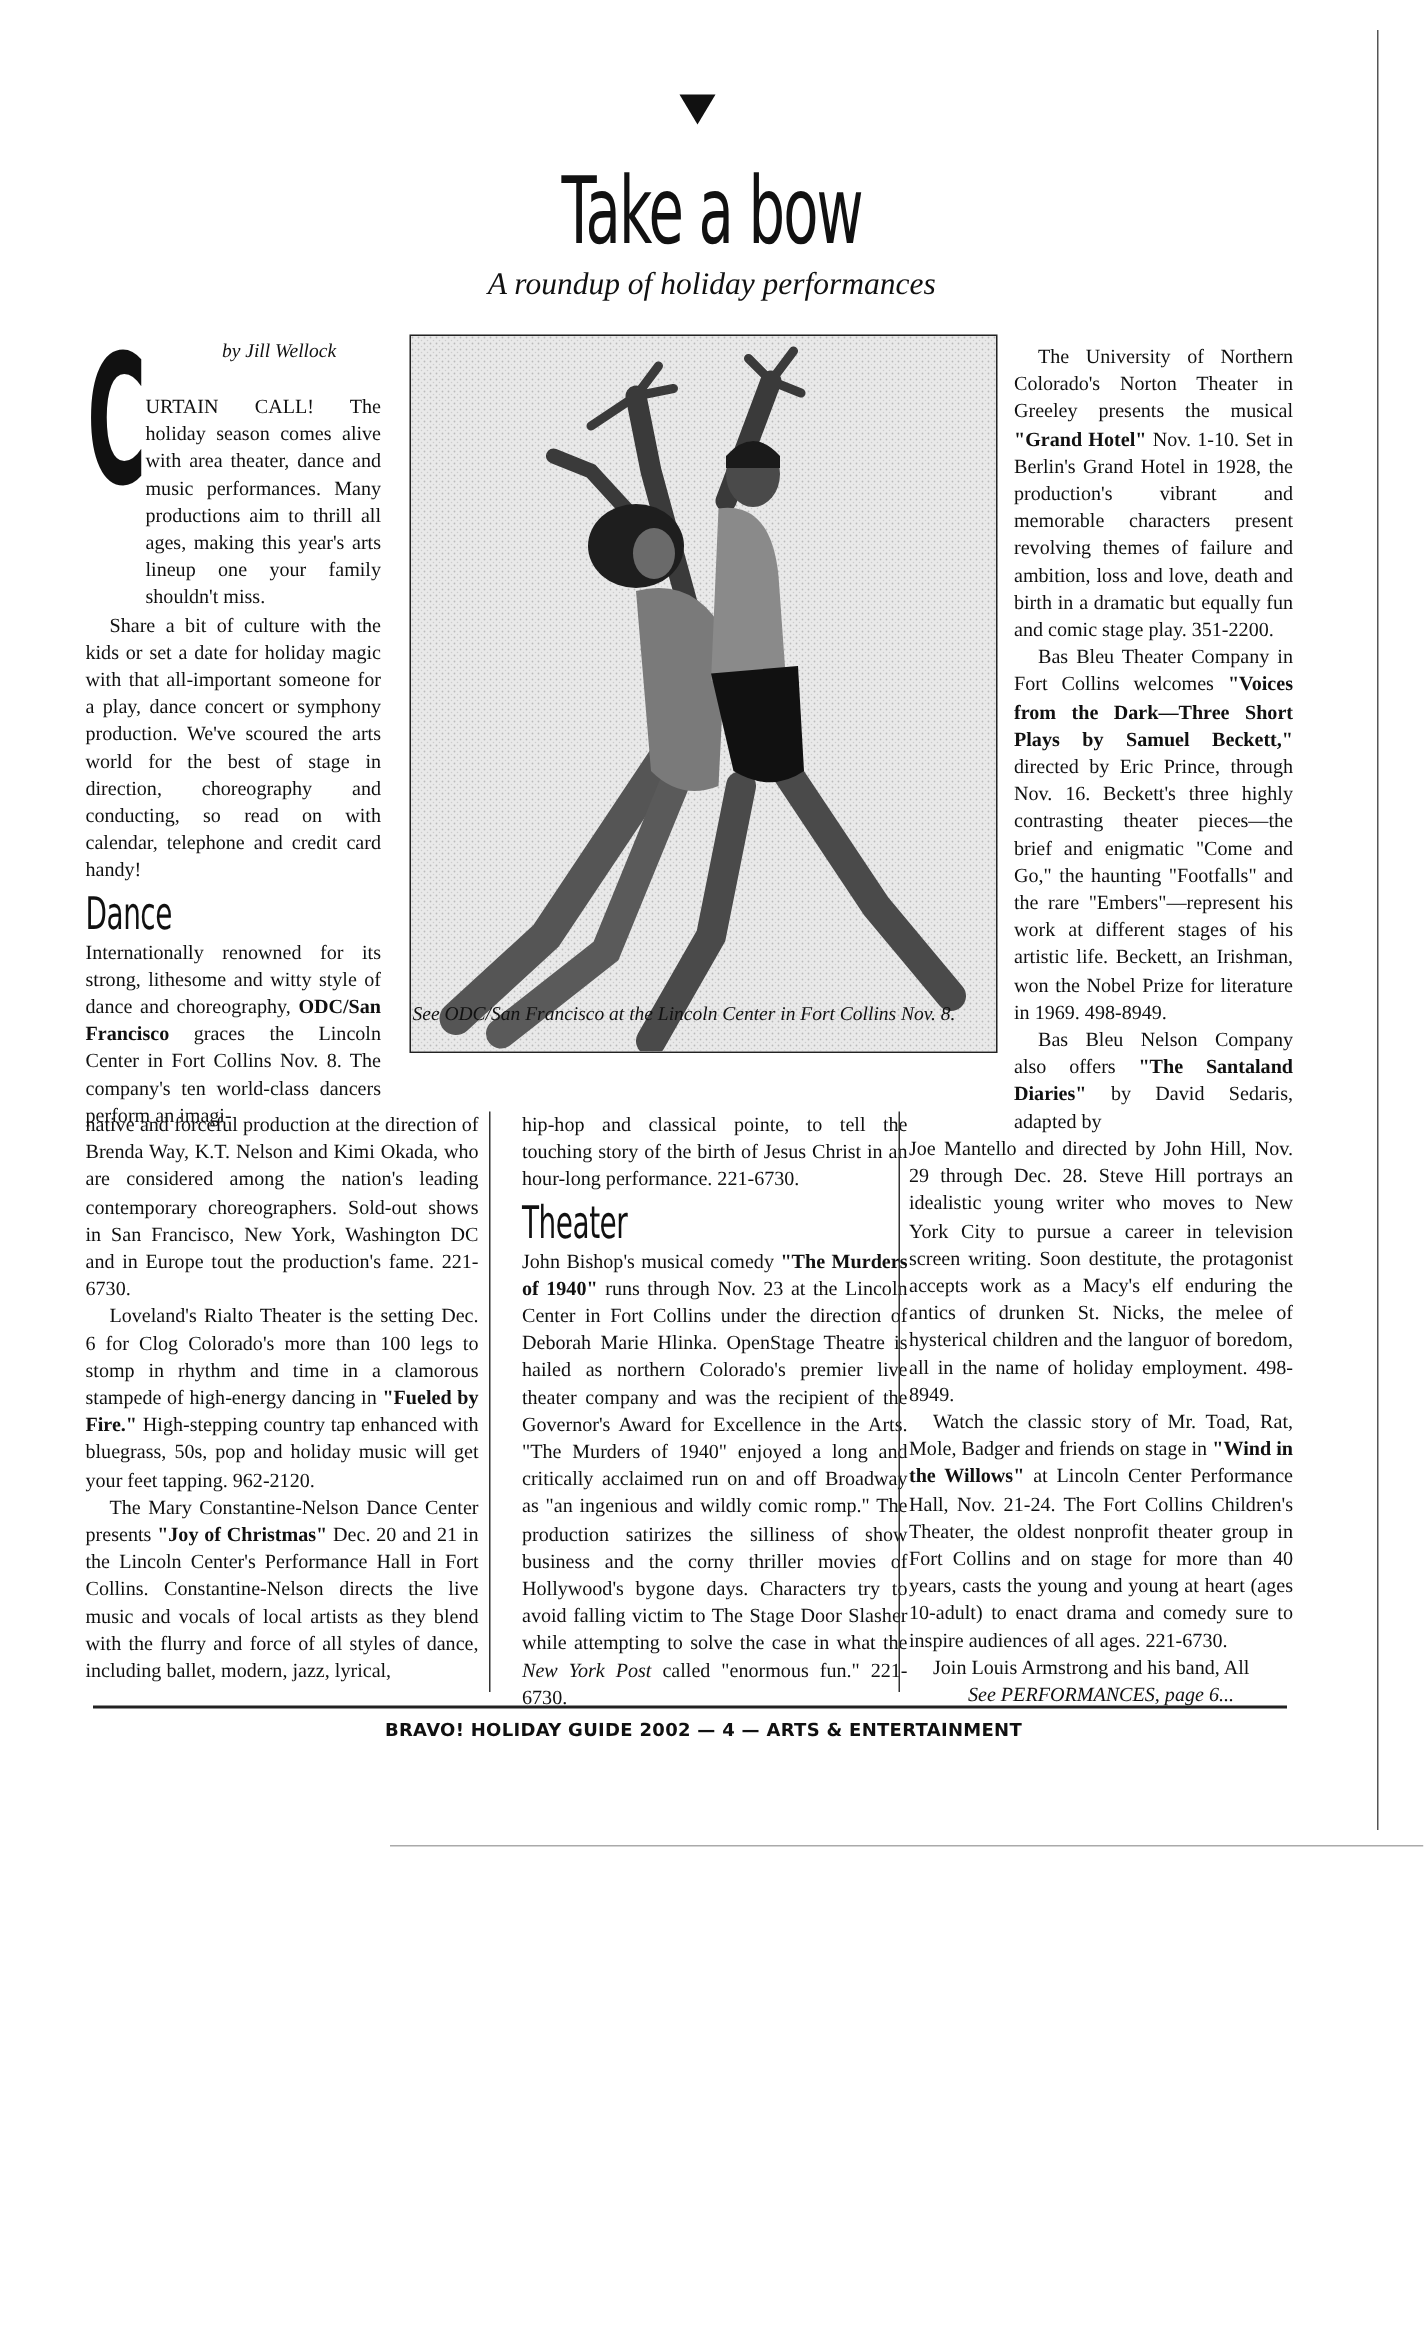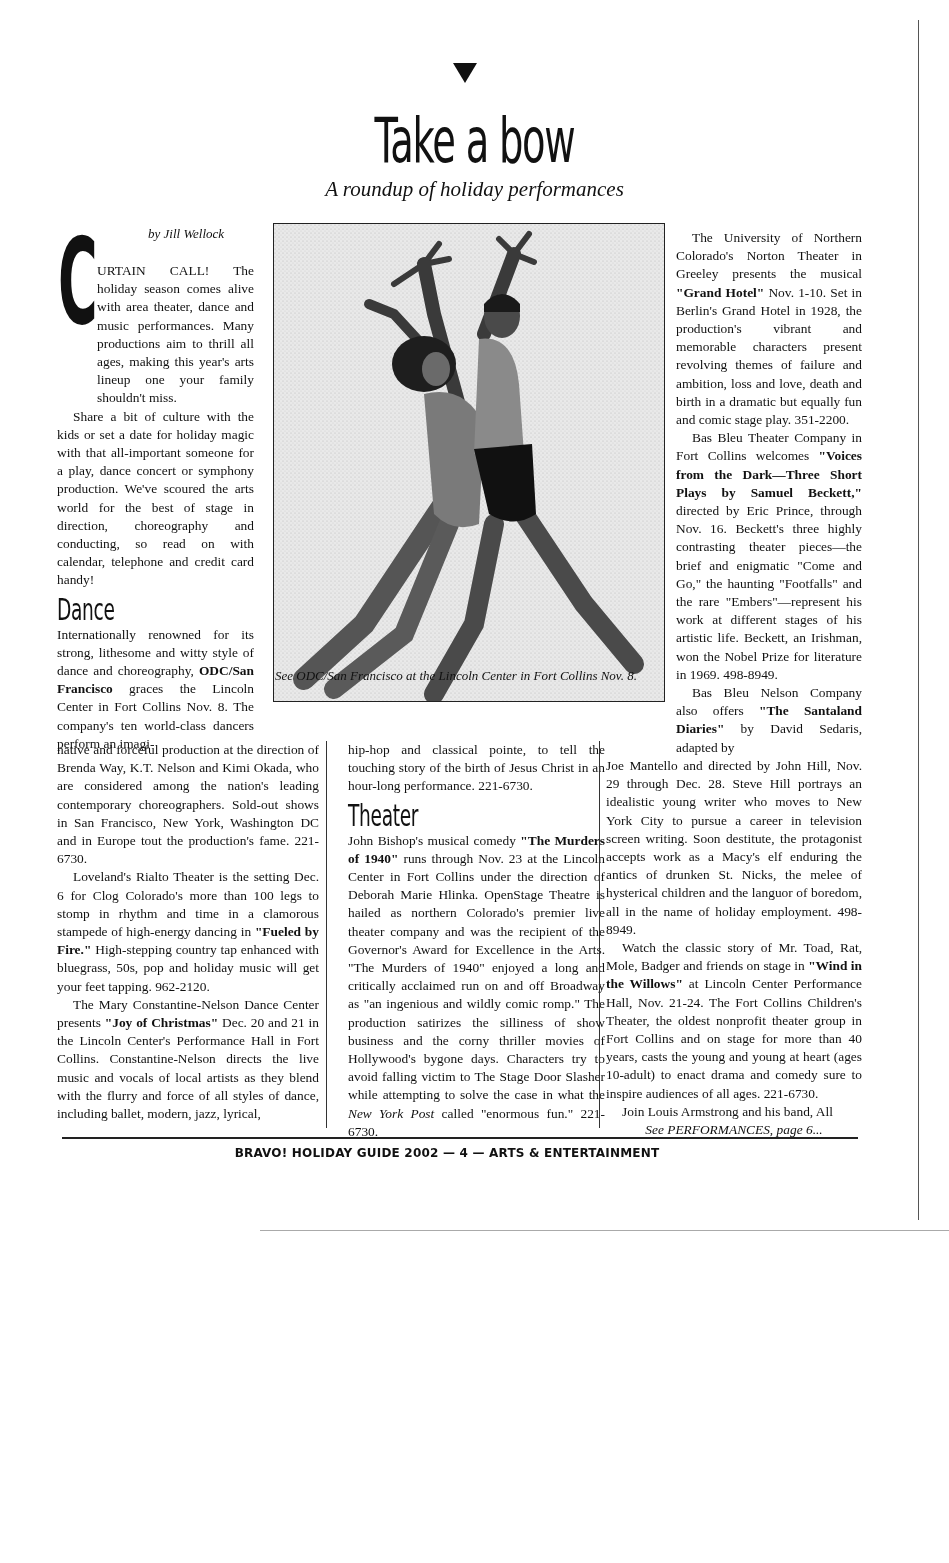--- a/index.html
+++ b/index.html
@@ -24,21 +24,21 @@
   .section-head { font-family:"DejaVu Sans", "Liberation Sans", sans-serif; font-size:30px;
                   line-height:32px; display:block; transform:scaleX(0.62); transform-origin:left;
                   margin:4px 0 0 0; letter-spacing:-0.5px; }
   .photo { left:273px; top:223px; width:390px; height:477px; border:1.5px solid #222;
            background:#ededed; overflow:hidden; }
   .caption { left:275px; top:668px; font-style:italic; font-size:13px; }
   .rule-v { width:1px; background:#333; }
   .rule-h { height:1.5px; background:#222; }
   .footer { left:0; width:894px; top:1146px; text-align:center;
             font-family:"DejaVu Sans", "Liberation Sans", sans-serif; font-weight:700;
-            font-size:12px; letter-spacing:0.2px; }
+            font-size:12px; letter-spacing:0.2px;padding-left:22px; }
   .cont { text-align:center; font-style:italic; font-weight:400; }
   b { font-weight:700; }
 </style>
 </head>
 <body>
 
 <div class="abs arrow"></div>
 <div class="abs title">Take a bow</div>
 <div class="abs subtitle">A roundup of holiday performances</div>
 

